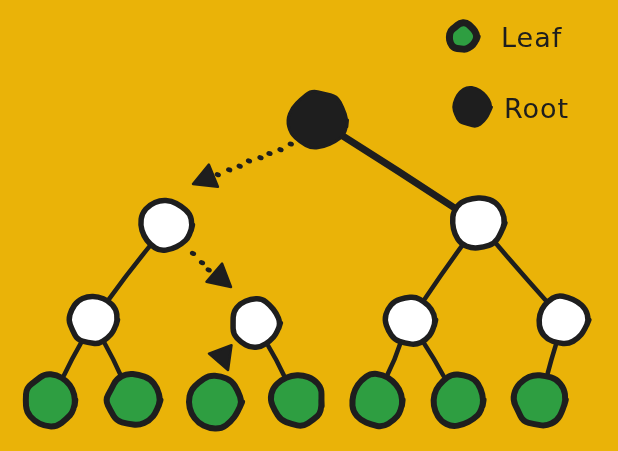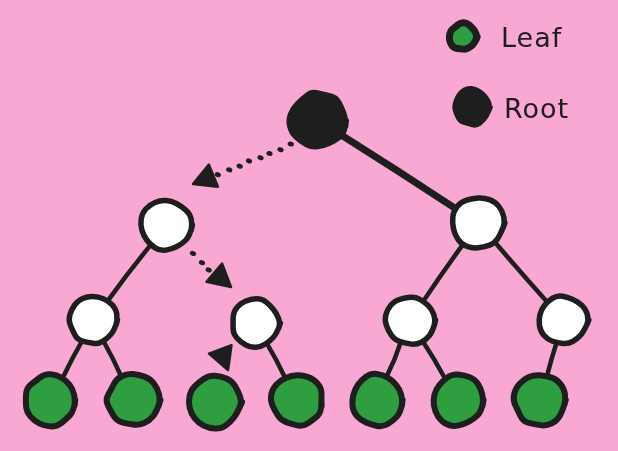--- a/index.html
+++ b/index.html
@@ -8,21 +8,21 @@
     padding: 0;
     background: #ffffff;
   }
   body {
     font-family: "DejaVu Sans", sans-serif;
   }
   #canvas-wrap {
     position: relative;
     width: 618px;
     height: 451px;
-    background: #f9a8d4;
+    background: #eab308;
     overflow: hidden;
   }
   #tree-svg {
     position: absolute;
     left: 0;
     top: 0;
     width: 618px;
     height: 451px;
     display: block;
   }

